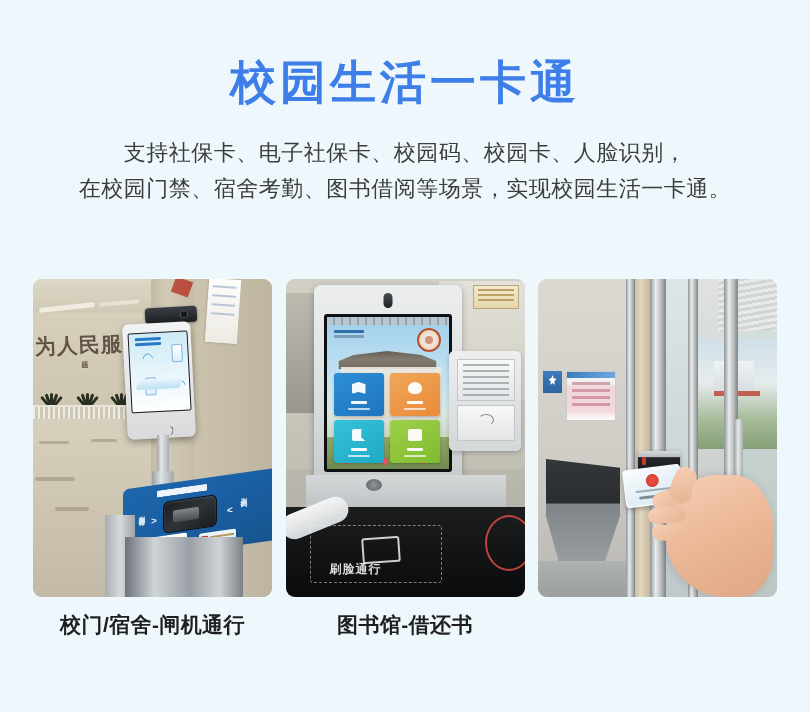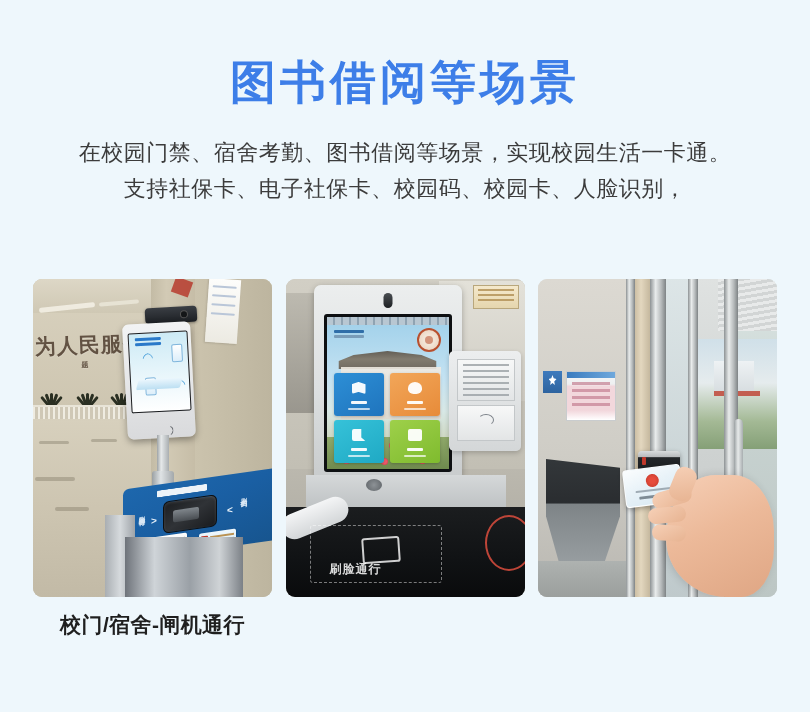--- a/index.html
+++ b/index.html
@@ -542,24 +542,24 @@
     background: linear-gradient(90deg,#9aa0a2,#e7eaea 45%,#a7adaf);
     border-radius:5px;
   }
 </style>
 </head>
 <body>
 
 <div class="page">
 
   <div class="header">
-    <h1 class="page-title">图书借阅等场景</h1>
+    <h1 class="page-title">校园生活一卡通</h1>
     <div class="subtitle">
+      <div class="subtitle-line">支持社保卡、电子社保卡、校园码、校园卡、人脸识别，</div>
       <div class="subtitle-line">在校园门禁、宿舍考勤、图书借阅等场景，实现校园生活一卡通。</div>
-      <div class="subtitle-line">支持社保卡、电子社保卡、校园码、校园卡、人脸识别，</div>
     </div>
   </div>
 
   <div class="cards">
 
     <div class="card card-1">
       <div class="photo p1">
         <div class="wall-left"></div>
         <div class="ceiling"></div>
         <div class="ceil-light"></div>
@@ -721,20 +721,21 @@
 
         <div class="kiosk-body"></div>
         <div class="kiosk-knob"></div>
         <div class="desk"></div>
         <div class="white-roll"></div>
         <div class="desk-mat"></div>
         <div class="book-icon"></div>
         <div class="desk-text">刷脸通行</div>
         <div class="red-circle"></div>
       </div>
+      <div class="caption">图书馆-借还书</div>
     </div>
 
     <div class="card card-3">
       <div class="photo p3">
         <div class="room-left"></div>
         <div class="sign-blue">
             <u></u>
           </div>
         <div class="poster">
           <div class="ph"></div>

